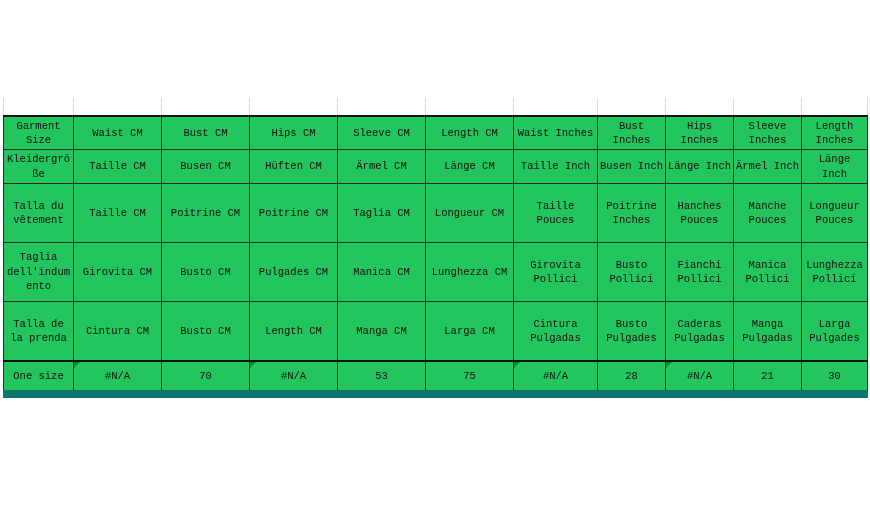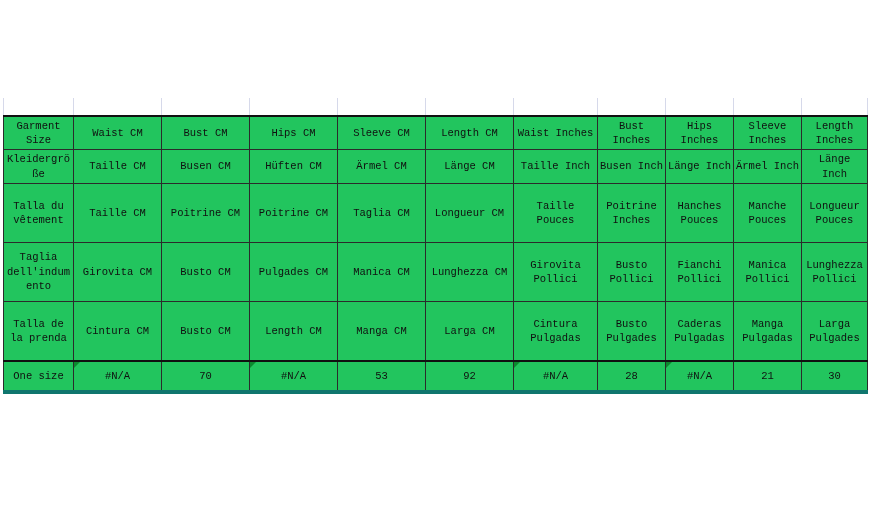--- a/index.html
+++ b/index.html
@@ -54,21 +54,21 @@
     font-size: 10.5px;
     line-height: 1.35;
     padding: 2px 2px;
     position: relative;
     word-wrap: break-word;
     overflow-wrap: break-word;
   }
 
   
   table.size-chart tr.r-top td { border-top: 2px solid #101010; }
-  table.size-chart tr.r-bottom td { border-bottom: 4px solid #0f766e; }
+  table.size-chart tr.r-bottom td { border-bottom: 8px solid #0f766e; }
   table.size-chart tr.r-lastrow td { border-top: 2px solid #101010; }
 
   tr.row-h1 td { height: 22px; }
   tr.row-h2 td { height: 22px; }
   tr.row-h3 td { height: 54px; }
   tr.row-h4 td { height: 54px; }
   tr.row-h5 td { height: 54px; }
   tr.row-data td { height: 24px; }
 
   
@@ -180,21 +180,21 @@
           <td><span>Caderas Pulgadas</span></td>
           <td><span>Manga Pulgadas</span></td>
           <td><span>Larga Pulgades</span></td>
         </tr>
         <tr class="row-data r-bottom r-lastrow">
           <td><span>One size</span></td>
           <td><span class="err-flag"></span><span>#N/A</span></td>
           <td><span>70</span></td>
           <td><span class="err-flag"></span><span>#N/A</span></td>
           <td><span>53</span></td>
-          <td><span>92</span></td>
+          <td><span>75</span></td>
           <td><span class="err-flag"></span><span>#N/A</span></td>
           <td><span>28</span></td>
           <td><span class="err-flag"></span><span>#N/A</span></td>
           <td><span>21</span></td>
           <td><span>30</span></td>
         </tr>
       </tbody>
   </table>
 </div>
 

